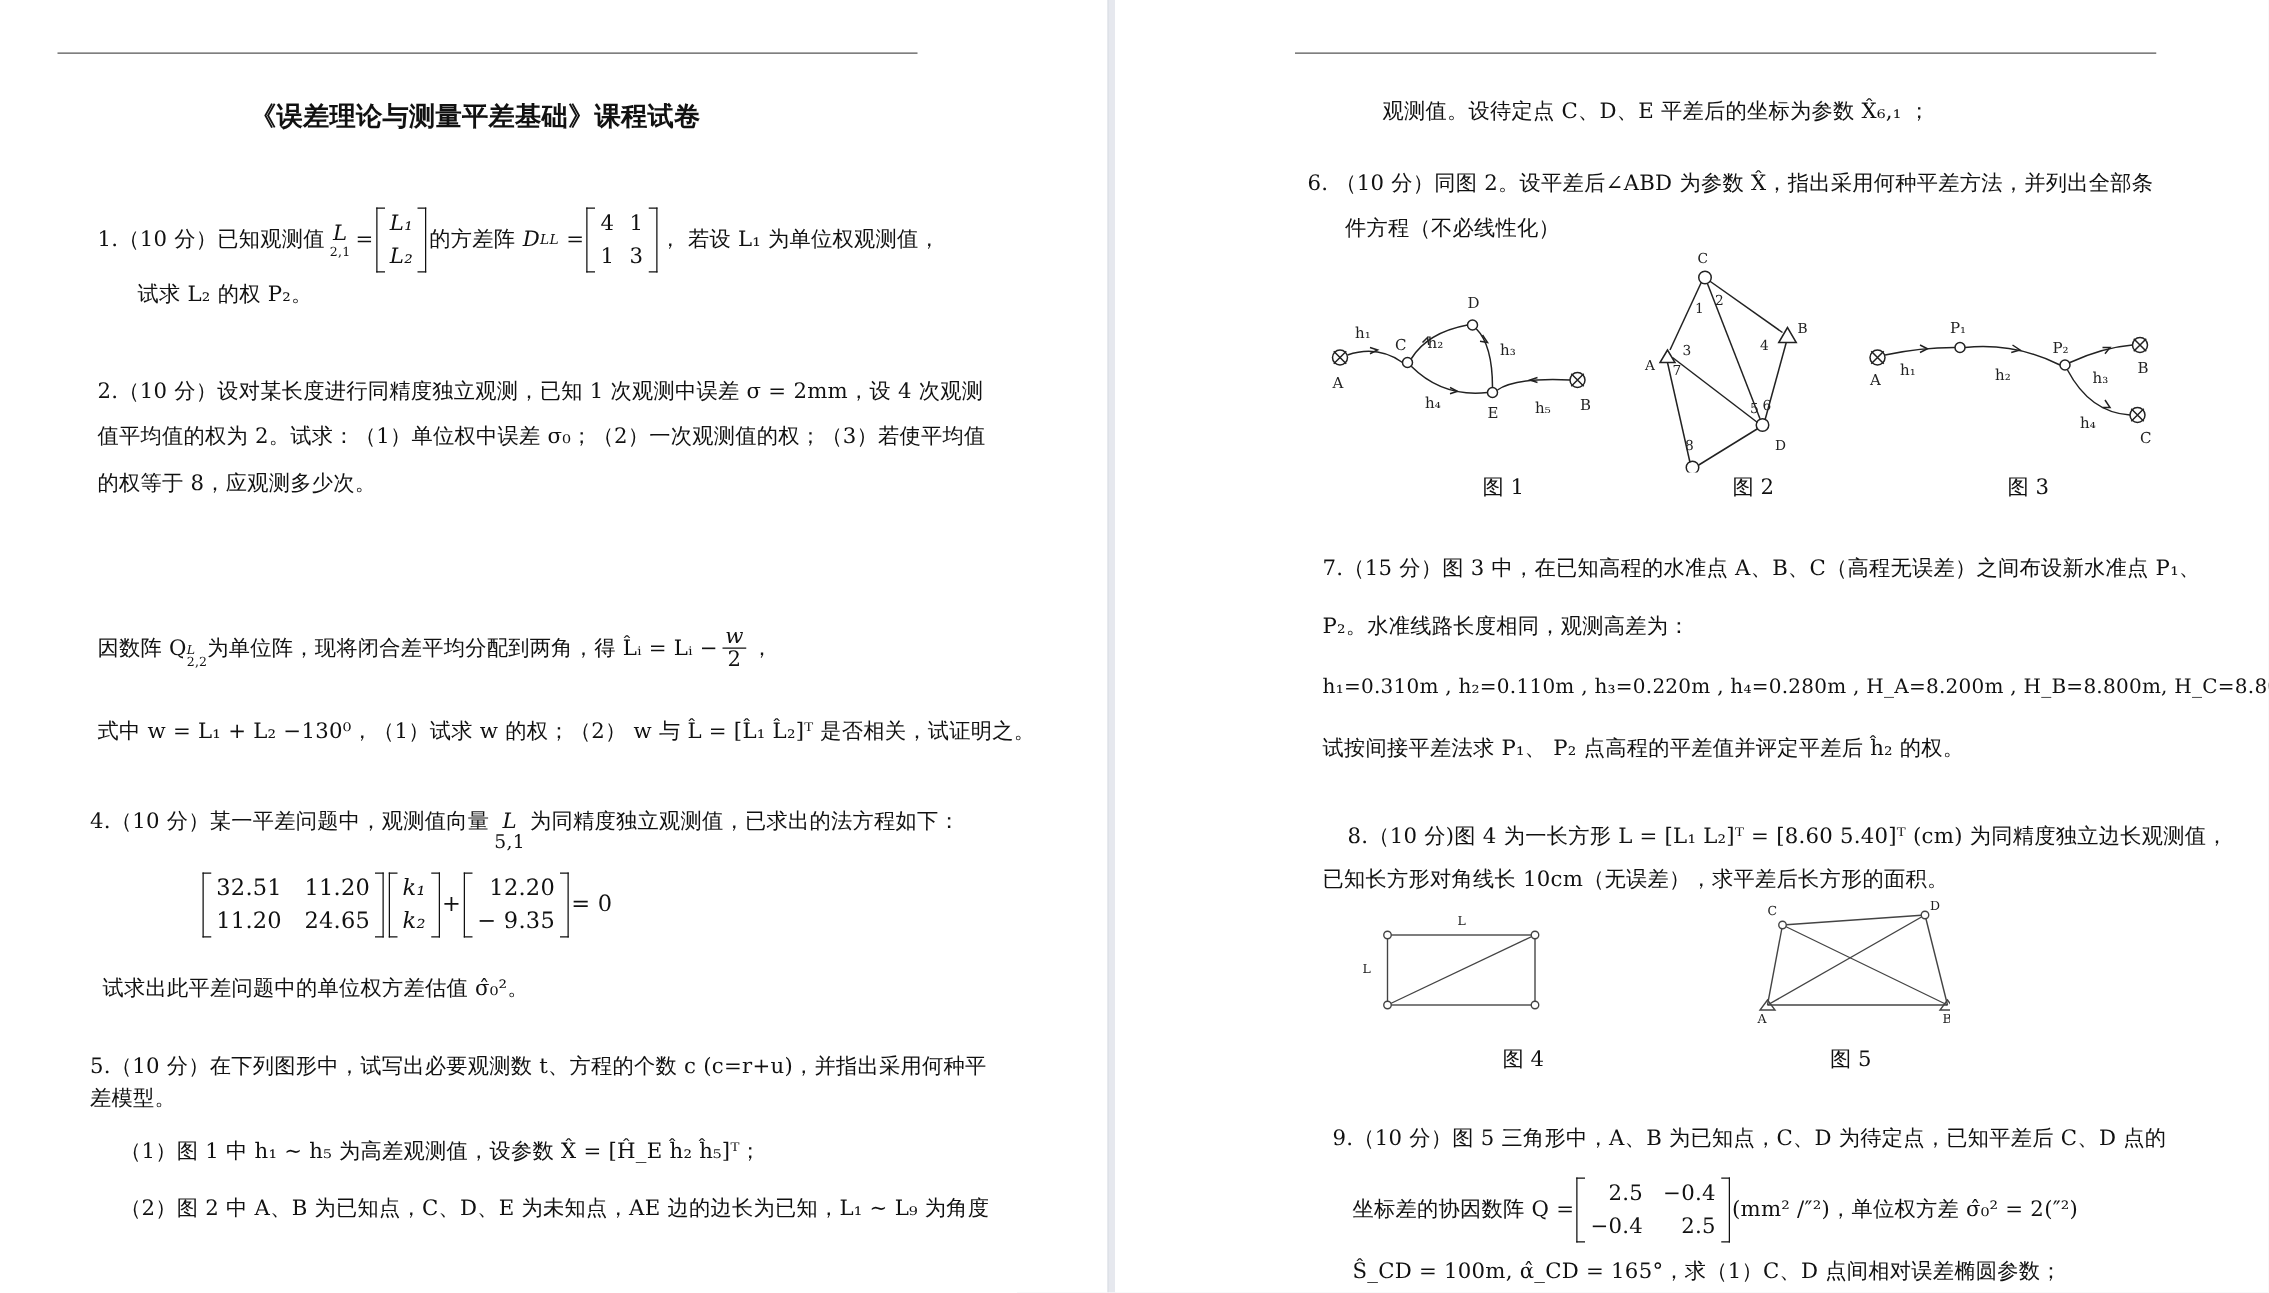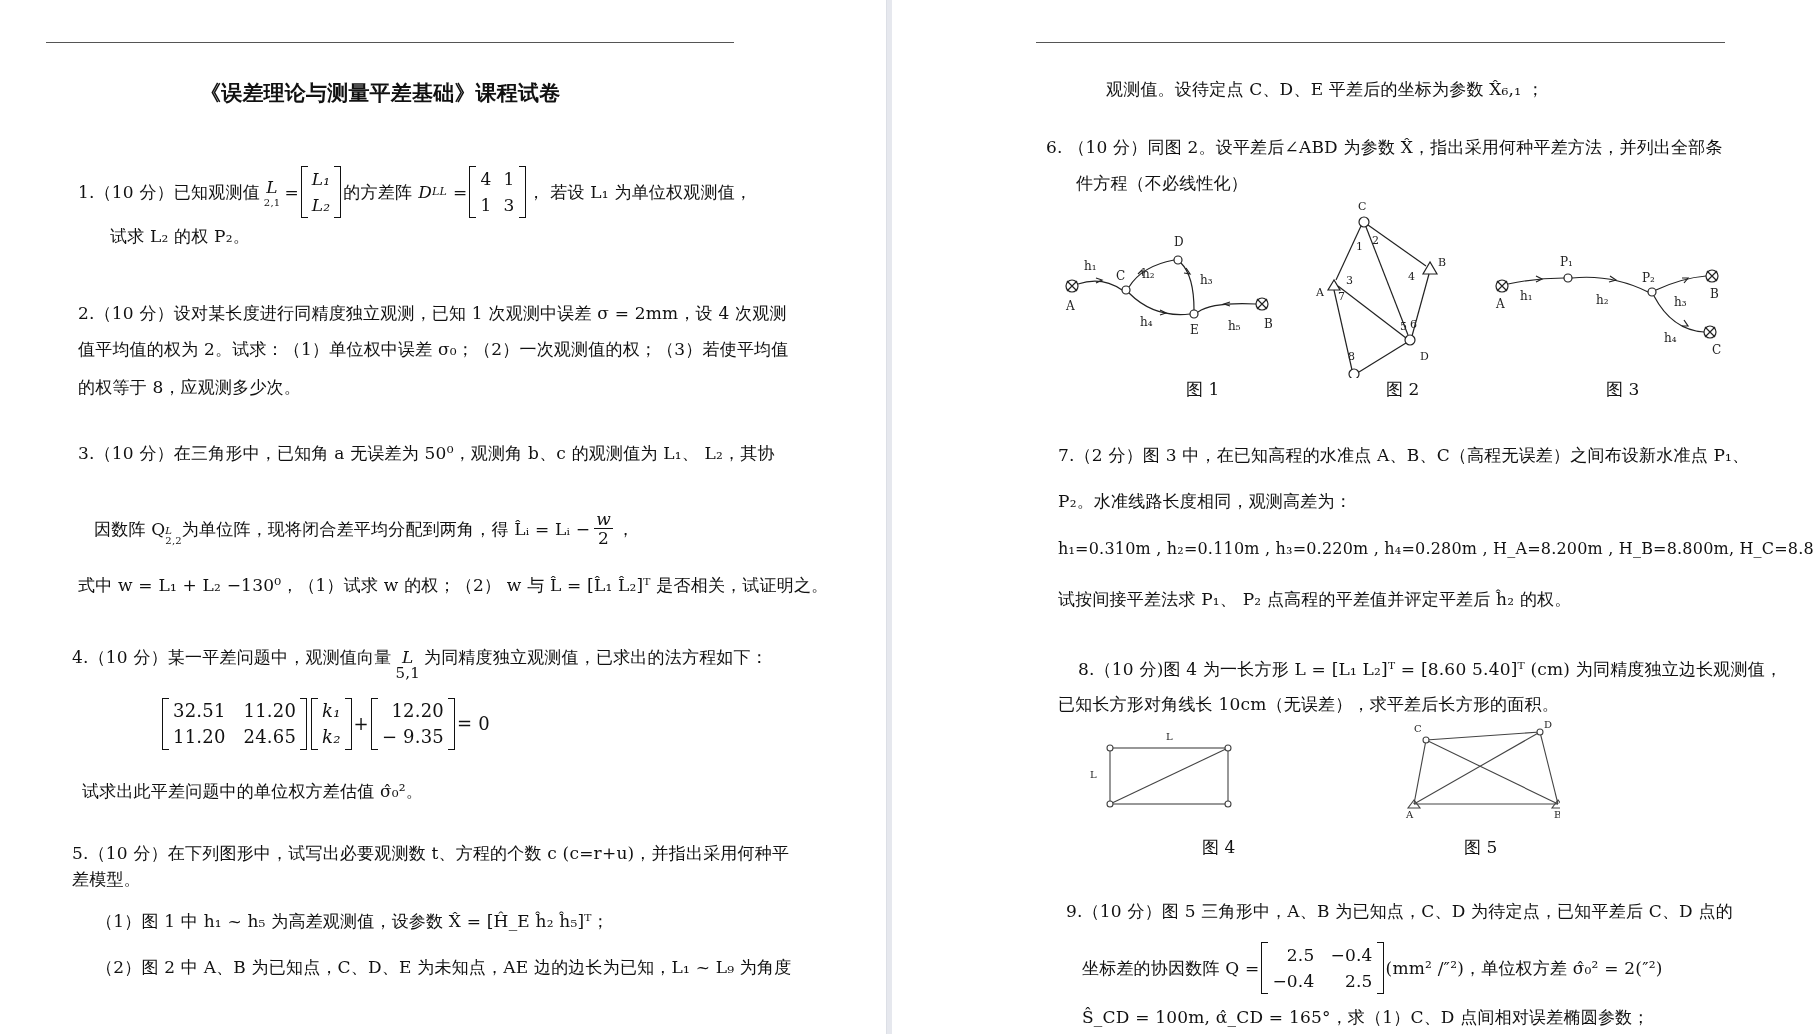--- a/index.html
+++ b/index.html
@@ -61,22 +61,21 @@
       <span class="br r"></span>
     </span>
     <span>，  若设 L₁ 为单位权观测值，</span>
   </div>
   <div class="t" style="left:110px;top:225px;">试求 L₂  的权 P₂。</div>
 
   <div class="t" style="left:78px;top:302px;">2.（10 分）设对某长度进行同精度独立观测，已知 1 次观测中误差 σ = 2mm，设 4 次观测</div>
   <div class="t" style="left:78px;top:338px;">值平均值的权为 2。试求：（1）单位权中误差 σ₀；（2）一次观测值的权；（3）若使平均值</div>
   <div class="t" style="left:78px;top:376px;">的权等于 8，应观测多少次。</div>
 
-  <div class="t" style="left:78px;top:442px;">3.（10 分）在三角形中，已知角 a 无误差为 50⁰，观测角 b、c 的观测值为 L₁、 L₂，其协</div>
-  <div class="t" style="left:94px;top:500px;display:flex;align-items:center;margin-top:10px;">
+  <div class="t" style="left:78px;top:500px;display:flex;align-items:center;">
     <span>因数阵 Q</span>
     <span style="display:inline-flex;flex-direction:column;font-size:10px;line-height:10px;margin-top:14px;">
       <span class="m">L</span>
       <span>2,2</span>
     </span>
     <span> 为单位阵，现将闭合差平均分配到两角，得 L̂ᵢ = Lᵢ −</span>
     <span style="display:inline-flex;flex-direction:column;align-items:center;margin:0 4px;line-height:18px;">
       <span class="m" style="border-bottom:1px solid #111;padding:0 2px;">w</span>
       <span>2</span>
     </span>
@@ -235,21 +234,21 @@
       <text x="104" y="54">h₂</text>
       <text x="182" y="56">h₃</text>
       <text x="172" y="92">h₄</text>
     </g>
   </svg>
 
   <div class="cap" style="left:294px;top:378px;">图 1</div>
   <div class="cap" style="left:494px;top:378px;">图 2</div>
   <div class="cap" style="left:714px;top:378px;">图 3</div>
 
-  <div class="t" style="left:166px;top:444px;">7.（2 分）图 3 中，在已知高程的水准点 A、B、C（高程无误差）之间布设新水准点 P₁、</div>
+  <div class="t" style="left:166px;top:444px;">7.（15 分）图 3 中，在已知高程的水准点 A、B、C（高程无误差）之间布设新水准点 P₁、</div>
   <div class="t" style="left:166px;top:490px;">P₂。水准线路长度相同，观测高差为：</div>
   <div class="t" style="left:166px;top:538px;font-size:16px;">h₁=0.310m , h₂=0.110m , h₃=0.220m ,  h₄=0.280m , H_A=8.200m , H_B=8.800m,   H_C=8.800m,</div>
   <div class="t" style="left:166px;top:588px;">试按间接平差法求 P₁、 P₂ 点高程的平差值并评定平差后 ĥ₂ 的权。</div>
 
   <div class="t" style="left:166px;top:658px;margin-left:20px;">8.（10 分)图 4 为一长方形 L = [L₁    L₂]ᵀ = [8.60    5.40]ᵀ (cm) 为同精度独立边长观测值，</div>
   <div class="t" style="left:166px;top:693px;">已知长方形对角线长 10cm（无误差），求平差后长方形的面积。</div>
 
   <svg class="fig" style="left:192px;top:728px;" width="150" height="84">
     <g fill="none" stroke="#444" stroke-width="1.1">
       <rect x="26" y="20" width="118" height="56"></rect>

